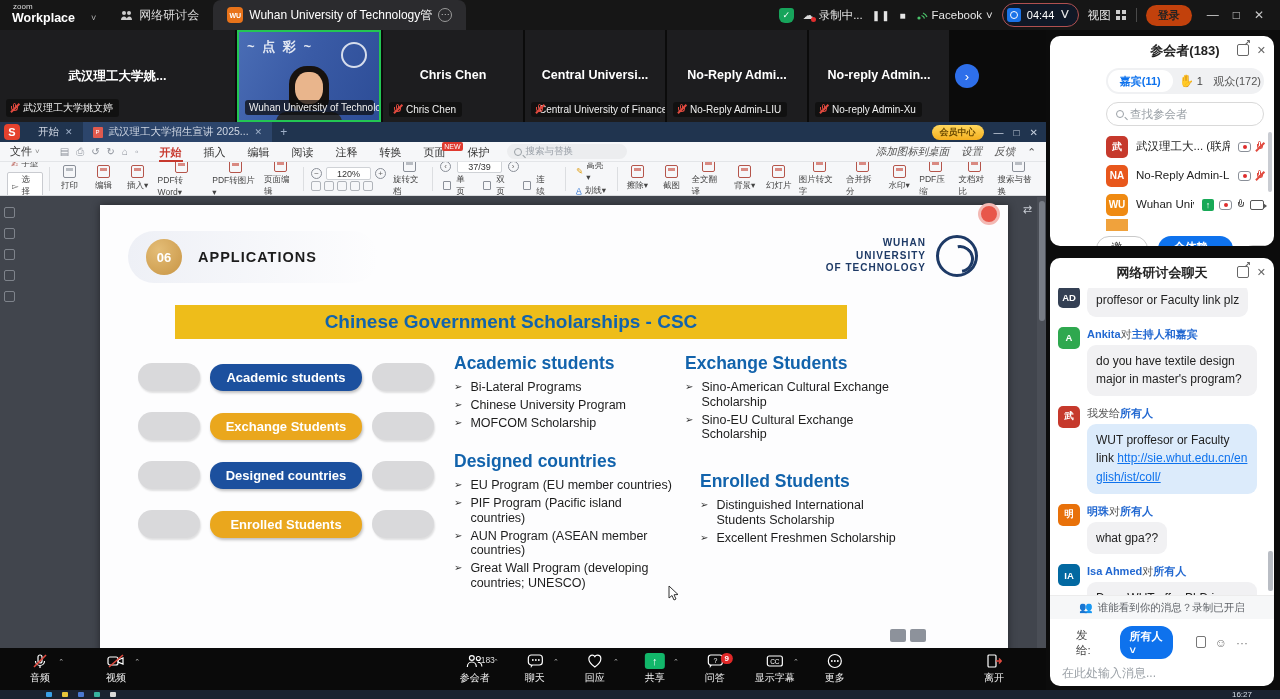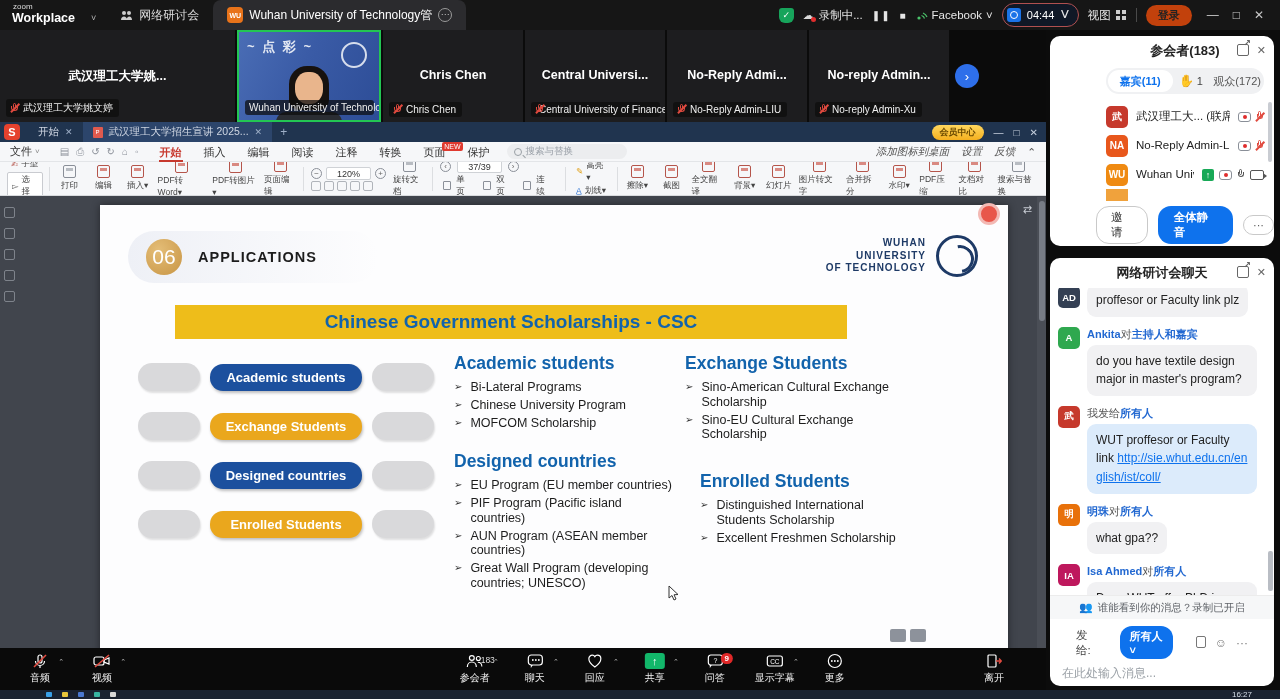--- a/index.html
+++ b/index.html
@@ -103,21 +103,21 @@
   .docscroll { position:absolute; right:0; top:0; bottom:0; width:9px; background:#4a4e56; }
   .docscroll .thumb { position:absolute; top:4px; left:1.5px; width:6px; height:120px; background:#777c85; border-radius:3px; }
   .collapse-arrows { position:absolute; right:14px; top:6px; color:#c7cbd2; font-size:11px; }
   .assistant { position:absolute; right:46px; top:6px; width:22px; height:22px; border-radius:50%; background:#e8564a; border:3px solid #f3b9b4; }
   .pagebtns { position:absolute; right:120px; bottom:8px; display:flex; gap:4px; }
   .pagebtns div { width:16px; height:13px; background:#8d929b; border-radius:2px; }
 
   
   .page { position:absolute; left:100px; top:8px; width:908px; height:470px; background:#fdfdfe; box-shadow:0 0 8px rgba(0,0,0,.45); }
   .sec-pill { position:absolute; left:28px; top:26px; width:250px; height:52px; border-radius:26px; background:linear-gradient(90deg,#eef0f6, rgba(255,255,255,0)); display:flex; align-items:center; gap:16px; padding-left:18px; }
-  .sec-num { width:36px; height:36px; border-radius:50%; background:radial-gradient(circle at 35% 30%,#e4bd77,#c89544); color:#fff; font-weight:normal; font-size:21px; display:flex; align-items:center; justify-content:center; }
+  .sec-num { width:36px; height:36px; border-radius:50%; background:radial-gradient(circle at 35% 30%,#e4bd77,#c89544); color:#fff; font-weight:bold; font-size:13px; display:flex; align-items:center; justify-content:center; }
   .sec-title { font-size:14.5px; font-weight:bold; color:#1c1c1c; letter-spacing:1px; }
   .wutlogo { position:absolute; right:30px; top:30px; display:flex; align-items:center; gap:10px; }
   .wutlogo .txt { text-align:right; font-size:10px; font-weight:bold; color:#1e3a66; line-height:1.25; letter-spacing:1px; }
   .wutlogo .emb { width:42px; height:42px; border-radius:50%; border:3px solid #1e3a66; position:relative; }
   .wutlogo .emb::after { content:""; position:absolute; left:7px; top:7px; width:22px; height:22px; border:3px solid #1e3a66; border-left-color:transparent; border-bottom-color:transparent; border-radius:50%; transform:rotate(35deg); }
   .banner { position:absolute; left:75px; top:100px; width:672px; height:34px; background:#eebd1a; display:flex; align-items:center; justify-content:center; font-size:19px; font-weight:bold; color:#1263ac; }
   .diagram { position:absolute; left:38px; top:158px; width:300px; }
   .drow { display:flex; align-items:center; gap:10px; margin-bottom:21px; }
   .gpill { width:62px; height:28px; border-radius:14px; background:#d9d9db; box-shadow:1px 2px 2px rgba(0,0,0,.12); }
   .cpill { width:152px; height:27px; border-radius:13px; display:flex; align-items:center; justify-content:center; color:#fff; font-weight:bold; font-size:13px; box-shadow:1px 2px 3px rgba(0,0,0,.25); }
@@ -187,21 +187,21 @@
   .notice { background:#f6f7f8; border-top:1px solid #ececec; font-size:10.5px; color:#5f6368; display:flex; align-items:center; justify-content:center; gap:5px; height:24px; flex:none; }
   .ppl-ic { color:#0e72ed; font-size:11px; }
   .sendrow { display:flex; align-items:center; gap:23px; padding:7px 26px 2px; font-size:11.5px; color:#444; flex:none; }
   .sendpill { background:#0e72ed; color:#fff; border-radius:12px; padding:3px 10px; font-size:11px; font-weight:bold; }
   .sendicons { margin-left:auto; display:flex; gap:9px; color:#777; font-size:12px; }
   .fileic { width:10px; height:12px; border:1.3px solid #777; border-radius:2px; }
   .chatinput { padding:4px 12px; font-size:12px; color:#9aa0a6; flex:none; }
 
   
   .bottombar { position:absolute; left:0; top:648px; width:1046px; height:42px; background:#0a0a0a; display:flex; align-items:center; color:#fff; z-index:40; }
-  .bb-left { display:flex; gap:10px; padding-left:14px;justify-content:flex-end; }
+  .bb-left { display:flex; gap:24px; padding-left:14px;justify-content:flex-end; }
   .bb-center { position:absolute; left:50%; transform:translateX(-18%); display:flex; gap:8px; }
   .bbtn { display:flex; flex-direction:column; align-items:center; justify-content:center; min-width:52px; gap:2px; position:relative; }
   .bbtn .lbl { font-size:10px; color:#f0f0f0; }
   .bbtn svg { display:block; }
   .caret { position:absolute; right:2px; top:5px; font-size:7px; color:#bbb; }
   .count { position:absolute; top:2px; right:6px; font-size:8.5px; color:#ddd; }
   .badge { position:absolute; top:0px; right:8px; background:#e02828; color:#fff; border-radius:7px; font-size:8px; padding:0 4px; line-height:11px; font-weight:bold; }
   .shareic { width:20px; height:16px; background:#12b76a; border-radius:3px; color:#fff; font-size:11px; text-align:center; line-height:16px; font-weight:bold; }
   .bb-right { position:absolute; right:26px; display:flex; }
   
@@ -670,20 +670,24 @@
         </span>
       </div>
       <div class="seg">
         <div class="s1">嘉宾(11)</div>
         <div class="s2">
             <span class="hand">✋</span>
             <span>1</span>
           </div>
         <div class="s3">观众(172)</div>
       </div>
+      <div class="psearch">
+        <span class="mag"></span>
+        <span>查找参会者</span>
+      </div>
       <div class="plist">
         <div class="prow">
           <div class="pavatar" style="background:#c6392c">武</div>
           <div class="pname"><span>武汉理工大...</span> <span>(联席主持人, 我)</span></div>
           <div class="picons">
               <span class="recicon"></span>
               <span class="micon red">
                 <span class="b"></span>
                 <span class="a"></span>
               </span>
@@ -753,21 +757,21 @@
           </div>
         </div>
         <div class="msg">
           <div class="mavatar" style="background:#e8710a">明</div>
           <div class="mbody">
             <div class="mhead"><span class="nm">明珠</span><span class="cn">对</span><span class="to">所有人</span></div>
             <span class="bubble">what gpa??</span>
           </div>
         </div>
         <div class="msg">
-          <div class="mavatar" style="background:#be185d">IA</div>
+          <div class="mavatar" style="background:#0369a1">IA</div>
           <div class="mbody">
             <div class="mhead"><span class="nm">Isa Ahmed</span><span class="cn">对</span><span class="to">所有人</span></div>
             <span class="bubble">Does WUT offer PhD in Agriculture, example Plant Breeding</span>
           </div>
         </div>
         <div class="chatscroll"></div>
       </div>
       <div class="notice">
         <span class="ppl-ic">👥</span>
         <span>谁能看到你的消息？录制已开启</span>

